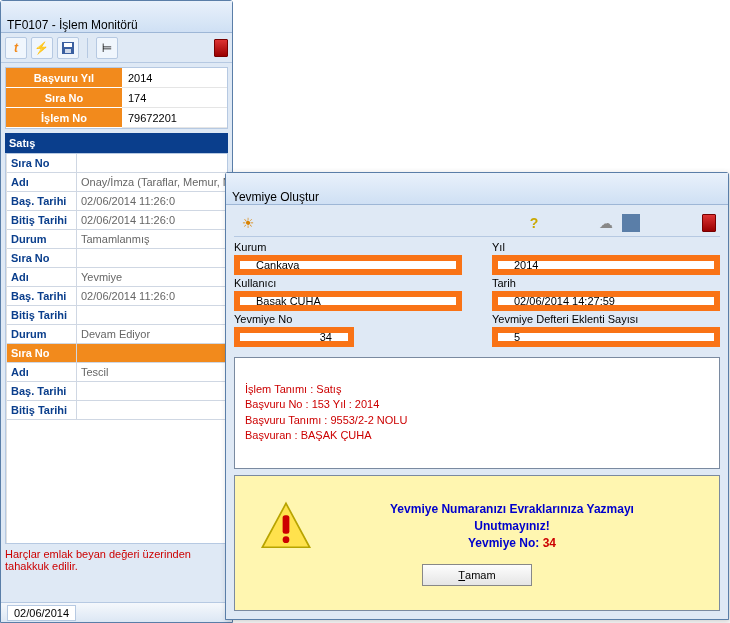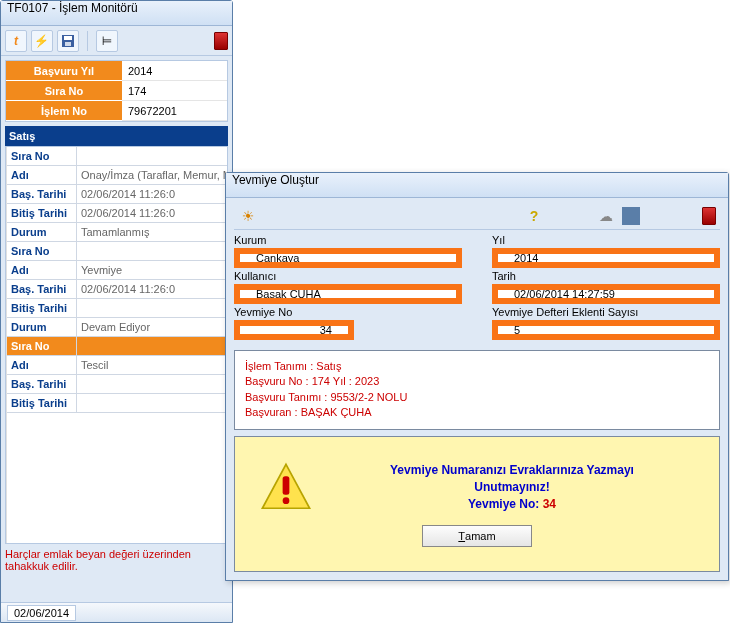--- a/index.html
+++ b/index.html
@@ -20,27 +20,27 @@
     left: 0; top: 0;
     width: 233px;
     height: 623px;
     background: #dfe9f5;
     border: 1px solid #5a7ea8;
     border-radius: 3px 3px 0 0;
     display: flex;
     flex-direction: column;
   }
   .titlebar {
-    height: 25px;
+    height: 32px;
     background: linear-gradient(#e9f1fb,#cfe0f4);
     border-bottom: 1px solid #9db6d6;
     color: #000;
     font-size: 12px;
     display: flex;
-    align-items: flex-start;
+    align-items: flex-end;
     padding: 0 6px;
   }
   .toolbar {
     height: 30px;
     background: #dfe9f5;
     border-bottom: 1px solid #b6c9e2;
     display: flex;
     align-items: center;
     padding: 0 4px;
     gap: 4px;
@@ -182,21 +182,21 @@
     background:#fff;
     padding:2px 16px;
     font-size:11px;
     width:100%;
   }
   .fldinp.right { text-align:right; }
   .redbox {
     margin-top:10px;
     border:1px solid #7a8aa0;
     background:#fff;
-    padding:8px 10px;
+    padding:24px 10px;
     color:#c00;
     font-size:11px;
     line-height:1.4;
   }
   .redbox .line { white-space:nowrap; }
 
   
   .alert {
     margin-top:6px;
     border:1px solid #7a8aa0;
@@ -396,21 +396,21 @@
         <input class="fldinp" value="2014" style="">
         <div class="fldlbl">Tarih</div>
         <input class="fldinp" value="02/06/2014 14:27:59" style="">
         <div class="fldlbl">Yevmiye Defteri Eklenti Sayısı</div>
         <input class="fldinp" value="5" style="">
       </div>
     </div>
 
     <div class="redbox">
       <div class="line"><span>İşlem Tanımı : </span><span>Satış</span></div>
-      <div class="line">Başvuru No : 174  Yıl : 2023</div>
+      <div class="line">Başvuru No : 153  Yıl : 2014</div>
       <div class="line">Başvuru Tanımı : 9553/2-2 NOLU</div>
       <div class="line">Başvuran : BAŞAK ÇUHA</div>
     </div>
 
     <div class="alert">
       <div class="alert-top">
         <div class="alert-icon">
           <svg viewBox="0 0 64 64">
             <polygon points="32,4 60,56 4,56" fill="#ffe24d" stroke="#b8a400" stroke-width="2"></polygon>
             <rect x="28" y="18" width="8" height="22" rx="3" fill="#c00"></rect>

